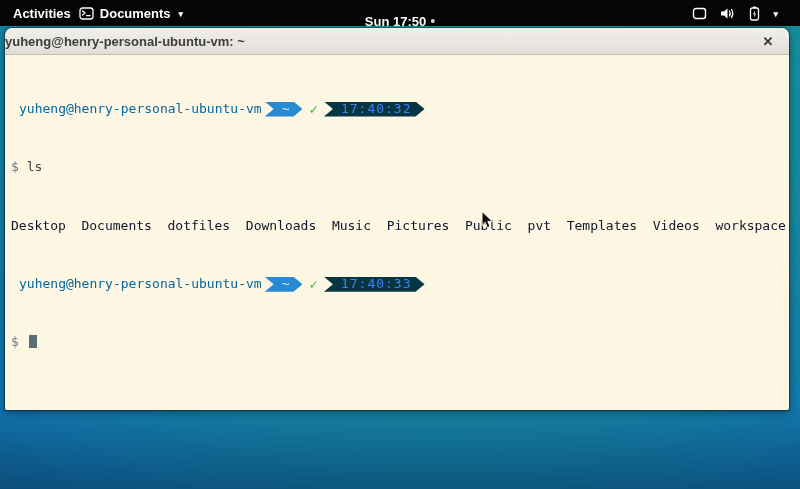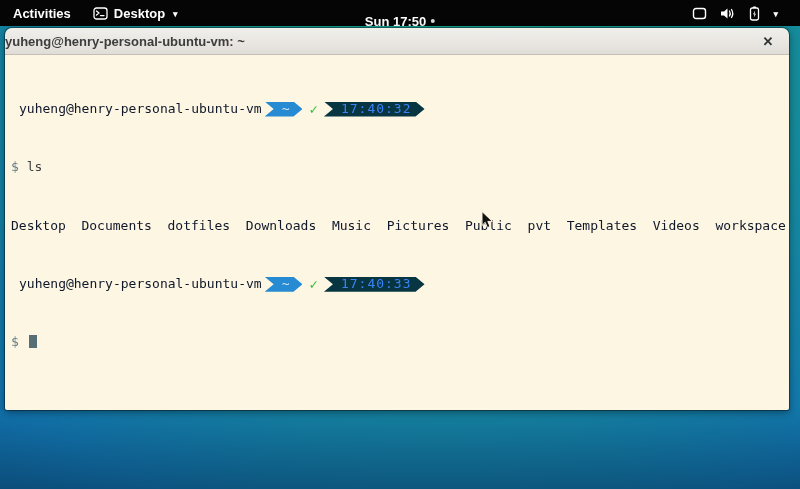--- a/index.html
+++ b/index.html
@@ -8,21 +8,21 @@
 
   .screen { width:800px; height:489px; display:flex; flex-direction:column; }
 
   
   .topbar {
     height:26px; background:#050505; color:#fff;
     display:flex; align-items:center; justify-content:space-between;
     font-size:13px; font-weight:700; position:relative; flex:0 0 26px;
   }
   .tb-left { display:flex; align-items:center; height:100%; }
-  .tb-item { display:flex; align-items:center; height:100%; padding:0 11px; cursor:default; }
+  .tb-item { display:flex; align-items:center; height:100%; padding:0 4px; cursor:default; }
   .tb-item:first-child { padding-left:13px; }
   .app-menu { display:flex; align-items:center; gap:6px; }
   .term-icon-svg { display:block; }
   .caret { font-size:9px; line-height:1; margin-left:2px; transform:translateY(1px); }
   .tb-center {
     position:absolute; left:50%; top:8px; transform:translateX(-50%);
     height:100%; display:flex; align-items:center; gap:5px; padding:0 8px;
   }
   .notif-dot { width:4px; height:4px; border-radius:50%; background:#d8d8d8; display:inline-block; }
   .tb-right { display:flex; align-items:center; gap:13px; height:100%; padding:0 22px 0 10px; }
@@ -57,21 +57,21 @@
   }
 
   .term {
     flex:1 1 auto; background:#fdf6e3;
     font-family:"DejaVu Sans Mono","Liberation Mono",monospace;
     font-size:13px; line-height:14.6px; color:#657b83;
     padding:3px 4px 0 6px; white-space:pre; overflow:hidden;
   }
   .line { height:14.6px; }
   .prompt-line { display:flex; align-items:center; padding-left:8px; }
-  .user { white-space:pre; color:#0f172a; }
+  .user { white-space:pre; color:#0369a1; }
 
   .seg {
     display:inline-flex; align-items:center; height:15px;
     padding:0 13px 0 17px; margin-left:3px;
     clip-path:polygon(0 0, calc(100% - 9px) 0, 100% 50%, calc(100% - 9px) 100%, 0 100%, 9px 50%);
   }
   .seg-blue { background:#268bd2; color:#cfe6f8; }
   .seg-dark { background:#073642; color:#3b82f6; margin-left:2px; }
   .seg-dark span { letter-spacing:1px; }
   .check { color:#35c135; font-weight:700; margin:0 4px 0 7px; font-size:14px; }
@@ -96,21 +96,21 @@
     <div class="tb-left">
       <div class="tb-item">Activities</div>
       <div class="tb-item app-menu">
         <span class="term-icon">
           <svg class="term-icon-svg" width="15" height="13" viewBox="0 0 15 13">
             <rect x="1" y="1" width="13" height="11" rx="2.5" fill="none" stroke="#ffffff" stroke-width="1.3"></rect>
             <path d="M3.5 4 L6 6 L3.5 8" fill="none" stroke="#ffffff" stroke-width="1.3" stroke-linecap="round" stroke-linejoin="round"></path>
             <line x1="7.5" y1="8.6" x2="11" y2="8.6" stroke="#ffffff" stroke-width="1.3" stroke-linecap="round"></line>
           </svg>
         </span>
-        <span>Desktop</span>
+        <span>Documents</span>
         <span class="caret">▾</span>
       </div>
     </div>
 
     <div class="tb-center">
       <span>Sun 17:50</span>
       <span class="notif-dot"></span>
     </div>
 
     <div class="tb-right">

